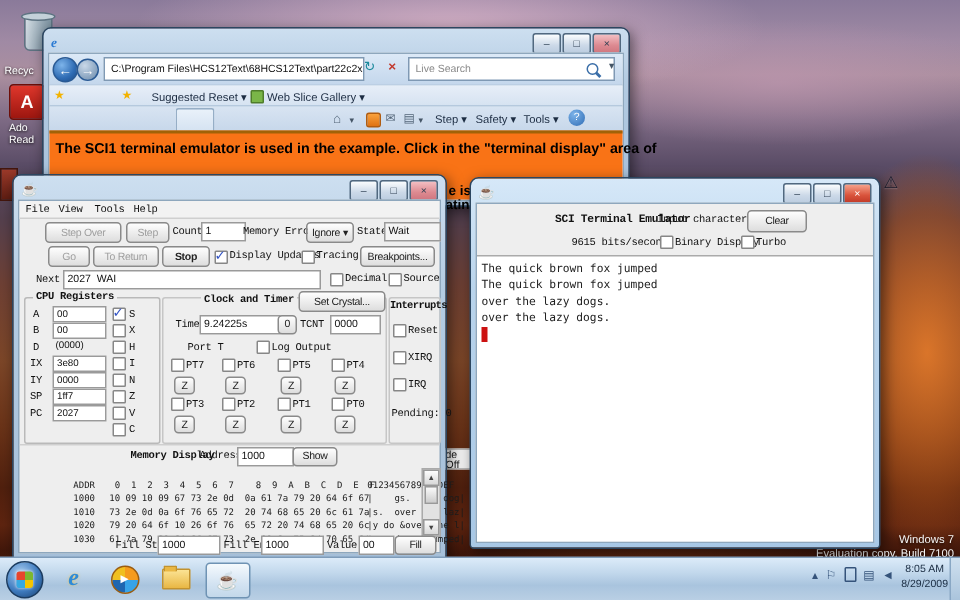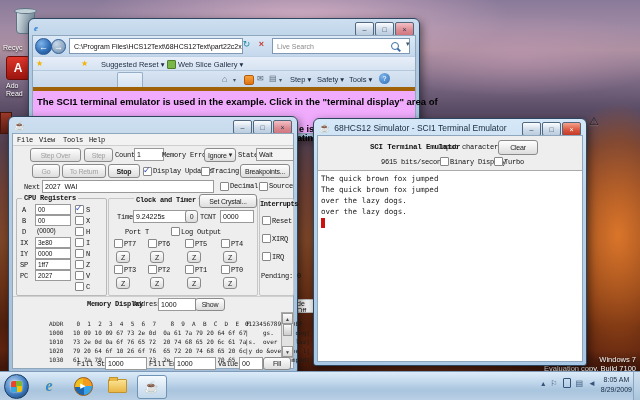--- a/index.html
+++ b/index.html
@@ -145,21 +145,21 @@
         <span class="abs" style="left:200px;top:5px;color:#456;font-size:6px;">▾</span>
         <span class="abs" style="left:211px;top:4px;width:8px;height:8px;background:linear-gradient(#f9a13c,#e07312);border:1px solid #b05c10;border-radius:2px;"></span>
         <span class="abs" style="left:224px;top:3px;color:#55677a;font-size:8px;">✉</span>
         <span class="abs" style="left:236px;top:3px;color:#55677a;font-size:8px;">▤</span>
         <span class="abs" style="left:246px;top:5px;color:#456;font-size:6px;">▾</span>
         <span class="ielbl" style="left:257px;top:4px;"><span>Step</span> <span>▾</span></span>
         <span class="ielbl" style="left:284px;top:4px;"><span>Safety</span> <span>▾</span></span>
         <span class="ielbl" style="left:316px;top:4px;"><span>Tools</span> <span>▾</span></span>
         <span class="abs" style="left:346px;top:2px;width:11px;height:11px;border-radius:50%;background:radial-gradient(circle at 35% 30%,#7db4ea,#2f6cb4);color:#fff;font-size:7px;text-align:center;line-height:11px;">?</span>
       </div>
-      <div class="abs" style="left:0;right:0;top:51px;bottom:0;background:#f0abfc;border-top:4px solid #a16207;">
+      <div class="abs" style="left:0;right:0;top:51px;bottom:0;background:#f97316;border-top:2px solid #a16207;">
         <div class="abs" style="left:4px;top:5px;font-size:9.5px;font-weight:600;color:#000;white-space:nowrap;">The SCI1 terminal emulator is used in the example. Click in the "terminal display" area of</div>
         <div class="abs" style="left:266px;top:33px;font-size:9px;font-weight:600;color:#000;">e is</div>
         <div class="abs" style="left:264px;top:42px;font-size:9px;font-weight:600;color:#000;">ating</div>
       </div>
     </div>
   </div>
 
   <div class="abs" style="left:295px;top:299px;width:18px;height:12px;z-index:3;background:#f4f4f4;border:1px solid #bbb;overflow:hidden;font-size:7px;color:#111;padding-left:1px;">de Off</div>
 
   <div class="win" style="left:8px;top:116px;width:288px;height:255px;z-index:4;">
@@ -323,21 +323,20 @@
       <div class="sfield" style="left:161px;top:223px;width:36px;height:11px;">1000</div>
       <span class="lbl" style="left:205px;top:226px;">Value</span>
       <div class="sfield" style="left:226px;top:223px;width:18px;height:11px;">00</div>
       <div class="sbtn" style="left:250px;top:223px;width:26px;height:11px;">Fill</div>
     </div>
   </div>
 
   <div class="win active" style="left:313px;top:118px;width:272px;height:246px;z-index:5;">
     <div class="tbar">
       <span style="color:#b5532a;font-size:9px;">☕</span>
-      <span>68HCS12 Simulator - SCI1 Terminal Emulator</span>
     </div>
     <div class="capbtns">
       <div class="capbtn">–</div>
       <div class="capbtn">□</div>
       <div class="capbtn close hot">×</div>
     </div>
     <div class="client">
       <span class="lbl b" style="left:52px;top:7px;font-size:7.5px;">SCI Terminal Emulator</span>
       <span class="lbl" style="left:120px;top:7px;">Input character (none)</span>
       <div class="sbtn" style="left:180px;top:4px;width:38px;height:13px;">Clear</div>

